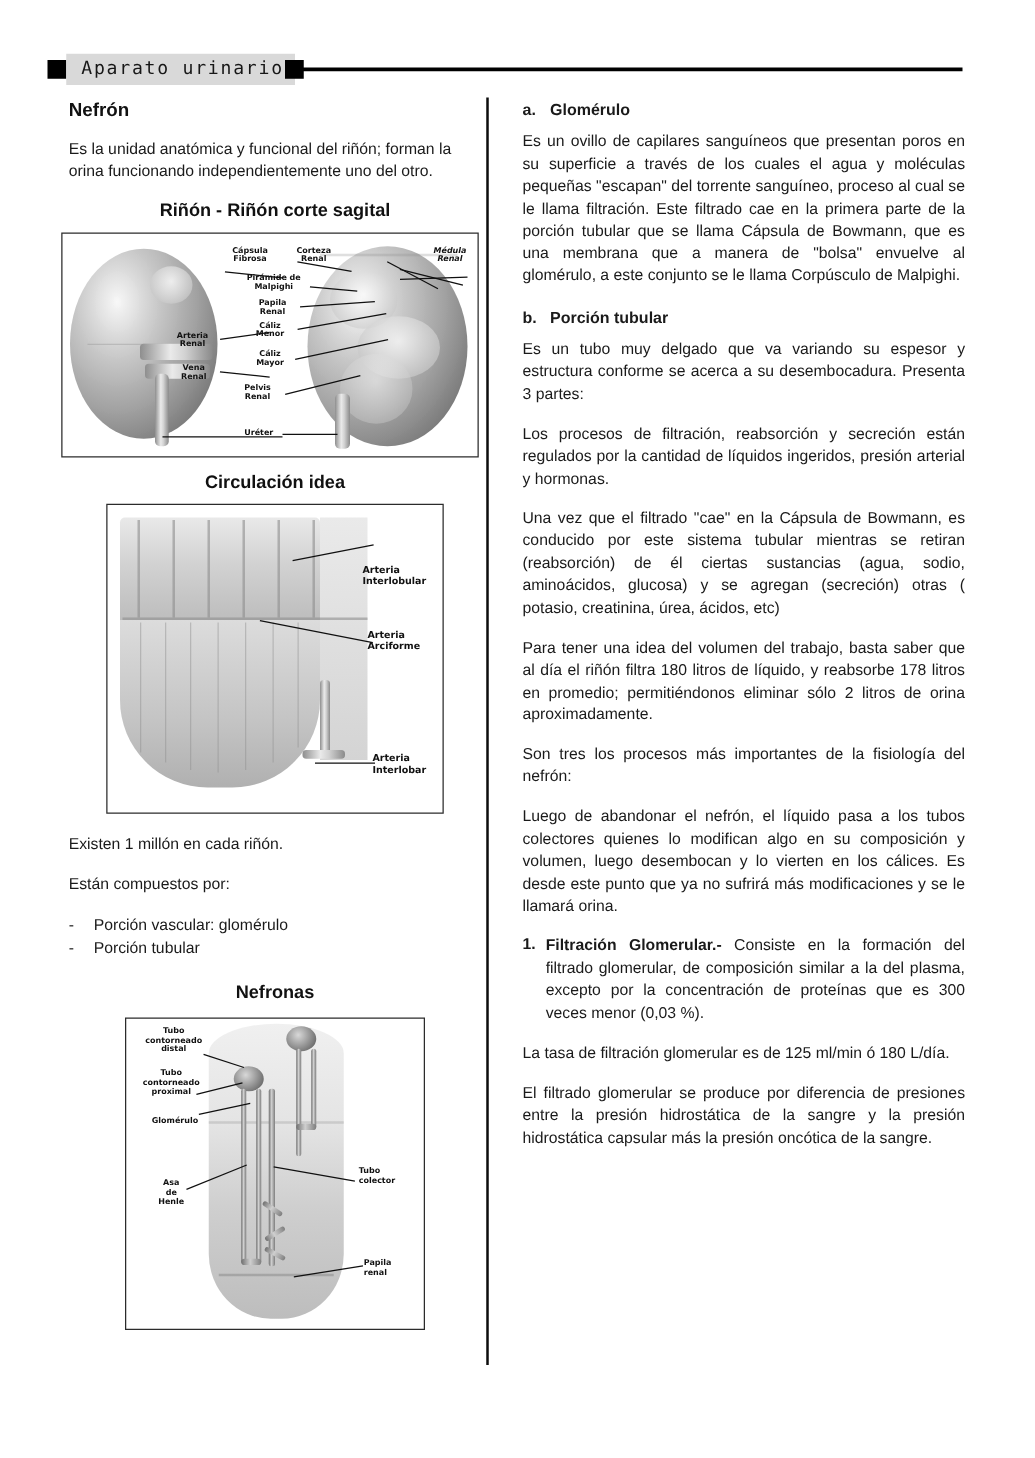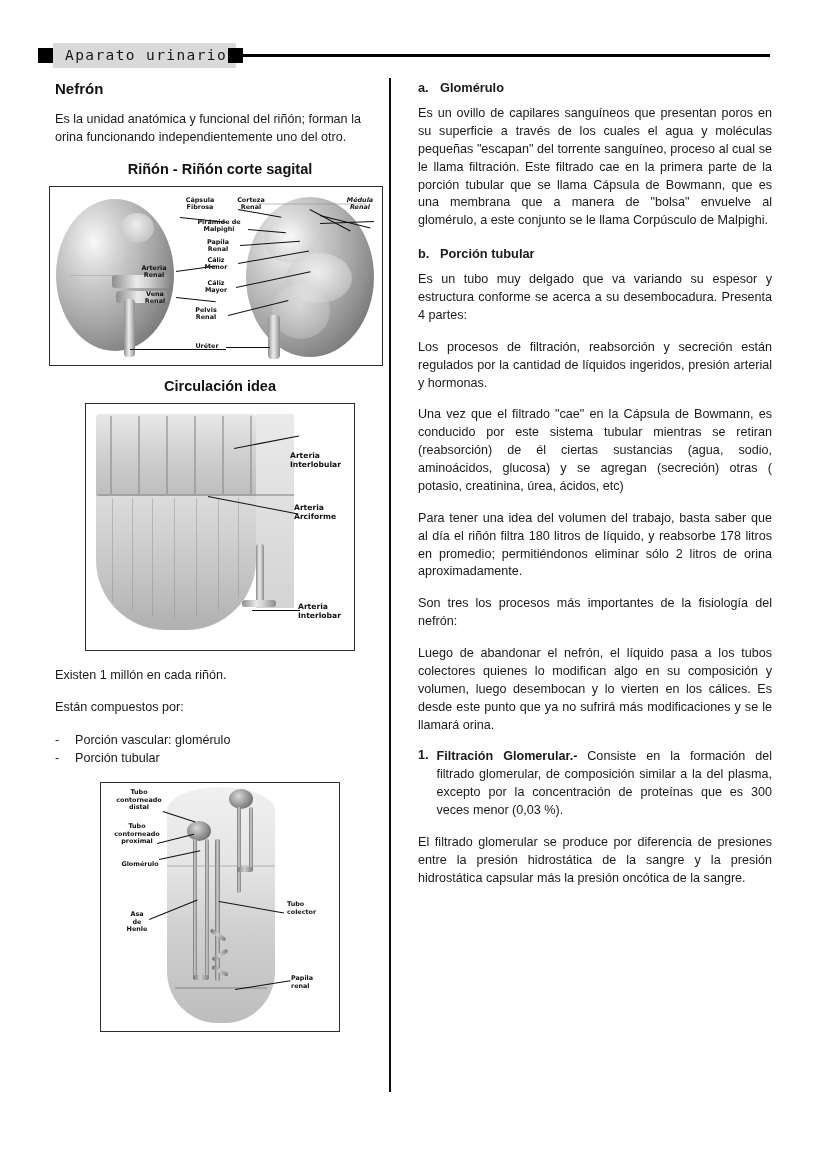--- a/index.html
+++ b/index.html
@@ -355,20 +355,21 @@
     <div class="dash-row">
       <span class="dash">-</span>
       <span>Porción vascular: glomérulo</span>
     </div>
     <div class="dash-row">
       <span class="dash">-</span>
       <span>Porción tubular</span>
     </div>
   </div>
 
+  <h3 class="figure-title" style="margin-top:18px;">Nefronas</h3>
 
   <div id="fig-nephron" class="figure-frame">
     <div class="tissue-col" style="left:66px; top:4px; width:108px; height:236px; border-radius:50% 50% 46% 46% / 10% 10% 22% 22%; background:linear-gradient(180deg,#f0f0f0 0%,#e4e4e4 34%,#cfcfcf 62%,#bdbdbd 100%);"></div>
     <div class="streak" style="left:66px; top:82px; width:108px; height:1.4px; opacity:.3;"></div>
 
     <div class="knot" style="left:86px;  top:38px; width:24px; height:20px;"></div>
     <div class="knot" style="left:128px; top:6px;  width:24px; height:20px;"></div>
 
     <div class="tube" style="left:92px;  top:56px;  width:4px; height:140px;"></div>
     <div class="tube" style="left:104px; top:56px;  width:4px; height:140px;"></div>
@@ -414,29 +415,30 @@
   <div class="lettered-item">
     <span class="marker">a.</span>
     <span class="heading-text">Glomérulo</span>
   </div>
   <p class="body-text justified indented">Es un ovillo de capilares sanguíneos que presentan poros en su superficie a través de los cuales el agua y moléculas pequeñas "escapan" del torrente sanguíneo, proceso al cual se le llama filtración. Este filtrado cae en la primera parte de la porción tubular que se llama Cápsula de Bowmann, que es una membrana que a manera de "bolsa" envuelve al glomérulo, a este conjunto se le llama Corpúsculo de Malpighi.</p>
 
   <div class="lettered-item" style="margin-top:16px;">
     <span class="marker">b.</span>
     <span class="heading-text">Porción tubular</span>
   </div>
-  <p class="body-text justified indented">Es un tubo muy delgado que va variando su espesor y estructura conforme se acerca a su desembocadura. Presenta 4 partes:</p>
+  <p class="body-text justified indented">Es un tubo muy delgado que va variando su espesor y estructura conforme se acerca a su desembocadura. Presenta 3 partes:</p>
 
 
   <p class="body-text justified indented">Los procesos de filtración, reabsorción y secreción están regulados por la cantidad de líquidos ingeridos, presión arterial y hormonas.</p>
   <p class="body-text justified indented">Una vez que el filtrado "cae" en la Cápsula de Bowmann, es conducido por este sistema tubular mientras se retiran (reabsorción) de él ciertas sustancias (agua, sodio, aminoácidos, glucosa) y se agregan (secreción) otras ( potasio, creatinina, úrea, ácidos, etc)</p>
   <p class="body-text justified indented">Para tener una idea del volumen del trabajo, basta saber que al día el riñón filtra 180 litros de líquido, y reabsorbe 178 litros en promedio; permitiéndonos eliminar sólo 2 litros de orina aproximadamente.</p>
   <p class="body-text justified indented">Son tres los procesos más importantes de la fisiología del nefrón:</p>
   <p class="body-text justified indented">Luego de abandonar el nefrón, el líquido pasa a los tubos colectores quienes lo modifican algo en su composición y volumen, luego desembocan y lo vierten en los cálices. Es desde este punto que ya no sufrirá más modificaciones y se le llamará orina.</p>
 
   <div class="numbered-para">
     <span class="num">1.</span>
     <span class="ntext"><b>Filtración Glomerular.-</b><span> Consiste en la formación del filtrado glomerular, de composición similar a la del plasma, excepto por la concentración de proteínas que es 300 veces menor (0,03 %).</span></span>
   </div>
 
+  <p class="body-text indented">La tasa de filtración glomerular es de 125 ml/min ó 180 L/día.</p>
   <p class="body-text justified indented">El filtrado glomerular se produce por diferencia de presiones entre la presión hidrostática de la sangre y la presión hidrostática capsular más la presión oncótica de la sangre.</p>
 
 </div>
 
 </body></html>

